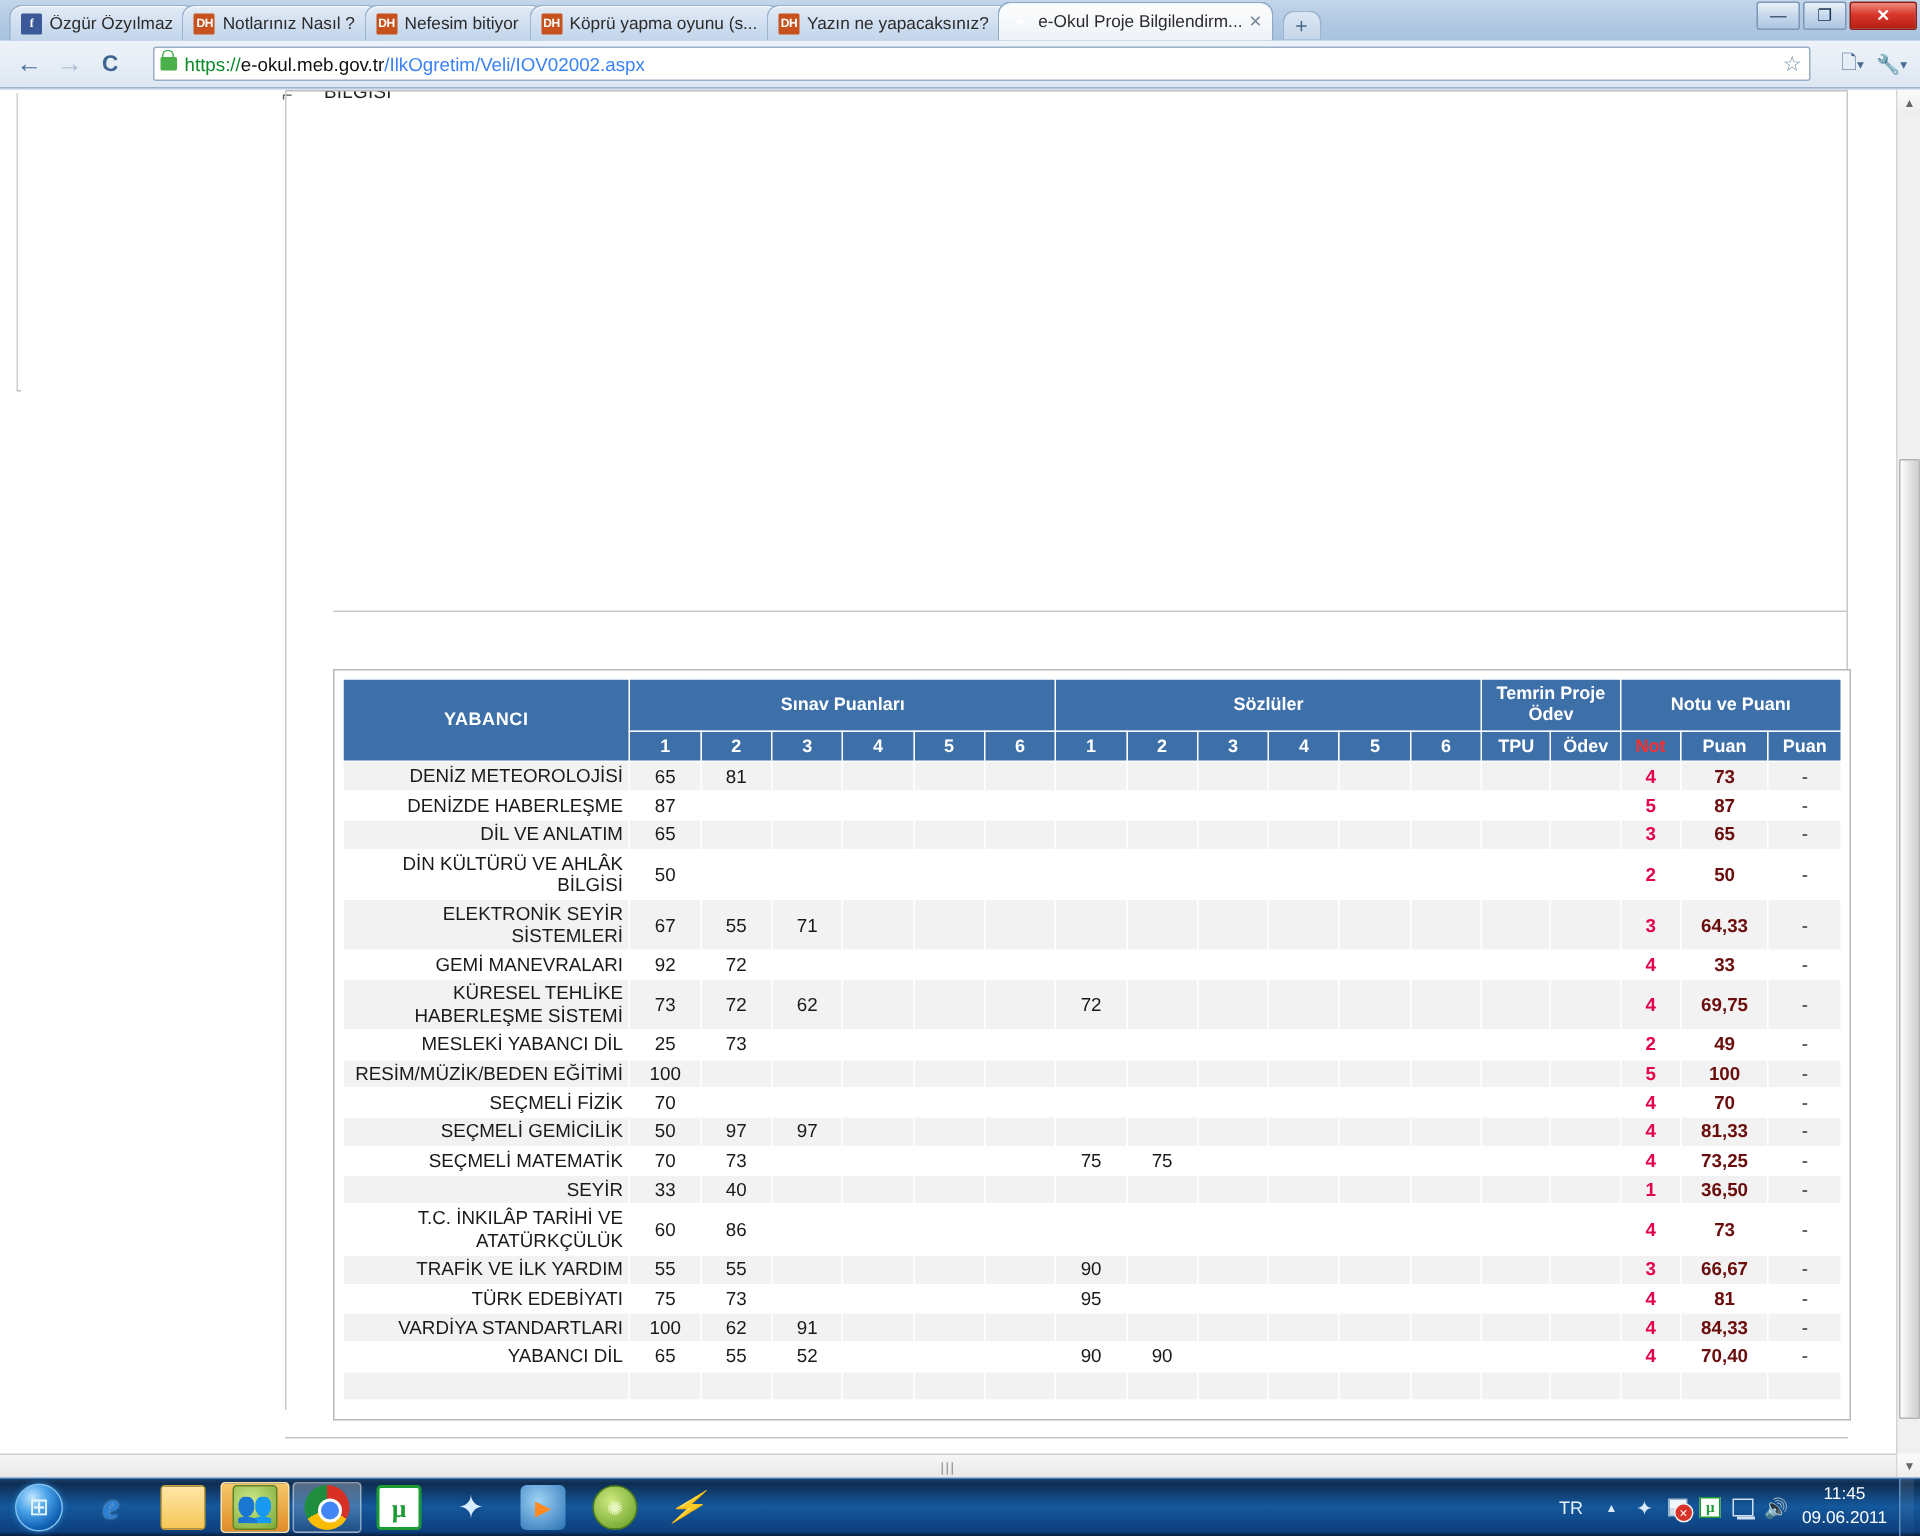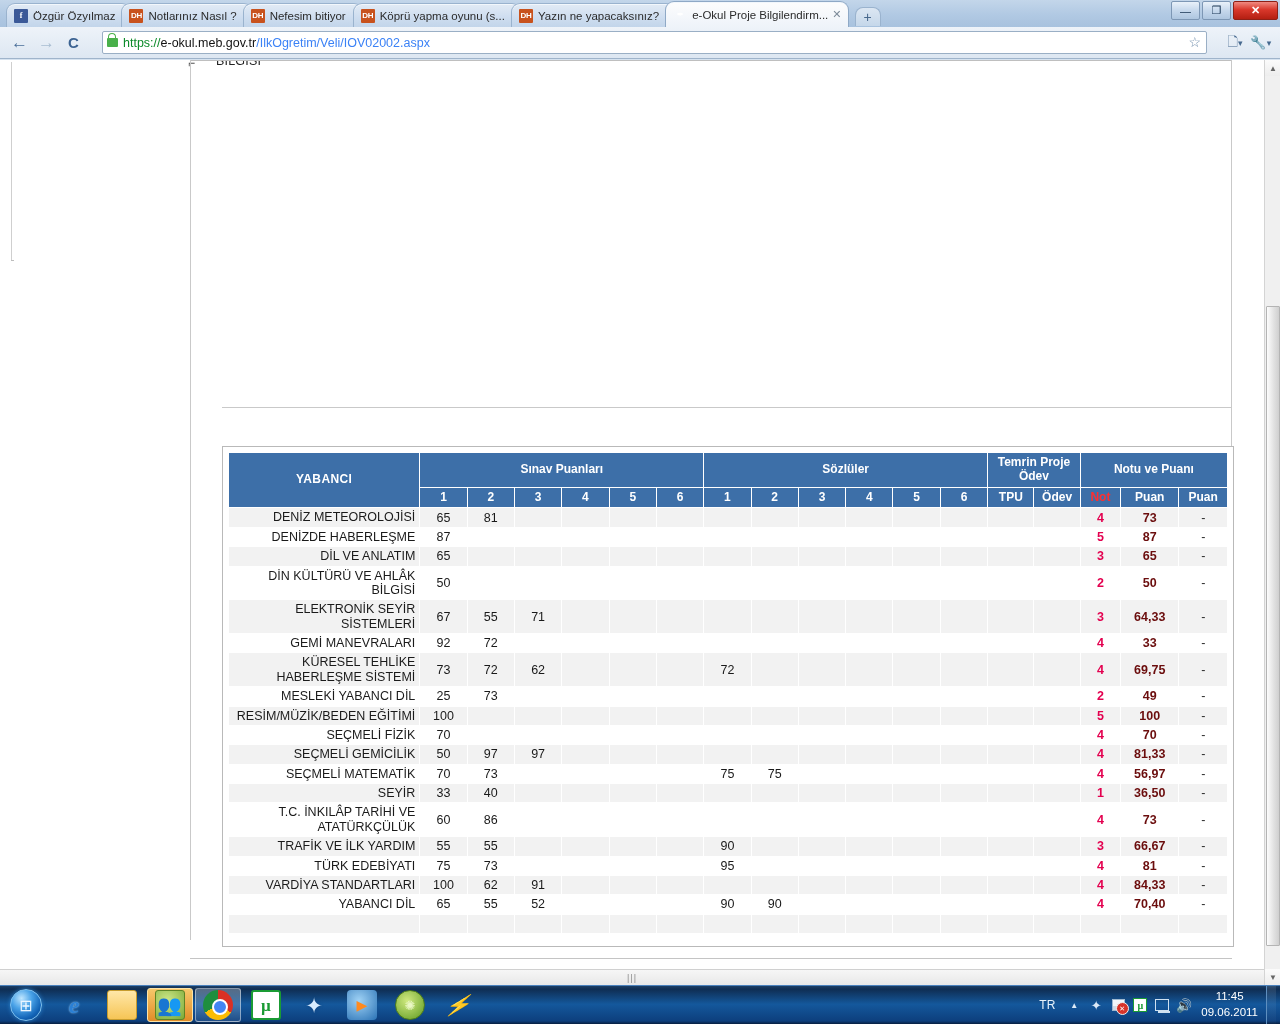--- a/index.html
+++ b/index.html
@@ -806,21 +806,21 @@
                 <td></td>
                 <td>75</td>
                 <td>75</td>
                 <td></td>
                 <td></td>
                 <td></td>
                 <td></td>
                 <td></td>
                 <td></td>
                 <td class="not">4</td>
-                <td class="puan">56,97</td>
+                <td class="puan">73,25</td>
                 <td class="muaf">-</td>
               </tr>
               <tr class="odd">
                 <td class="lesson">SEYİR</td>
                 <td>33</td>
                 <td>40</td>
                 <td></td>
                 <td></td>
                 <td></td>
                 <td></td>

